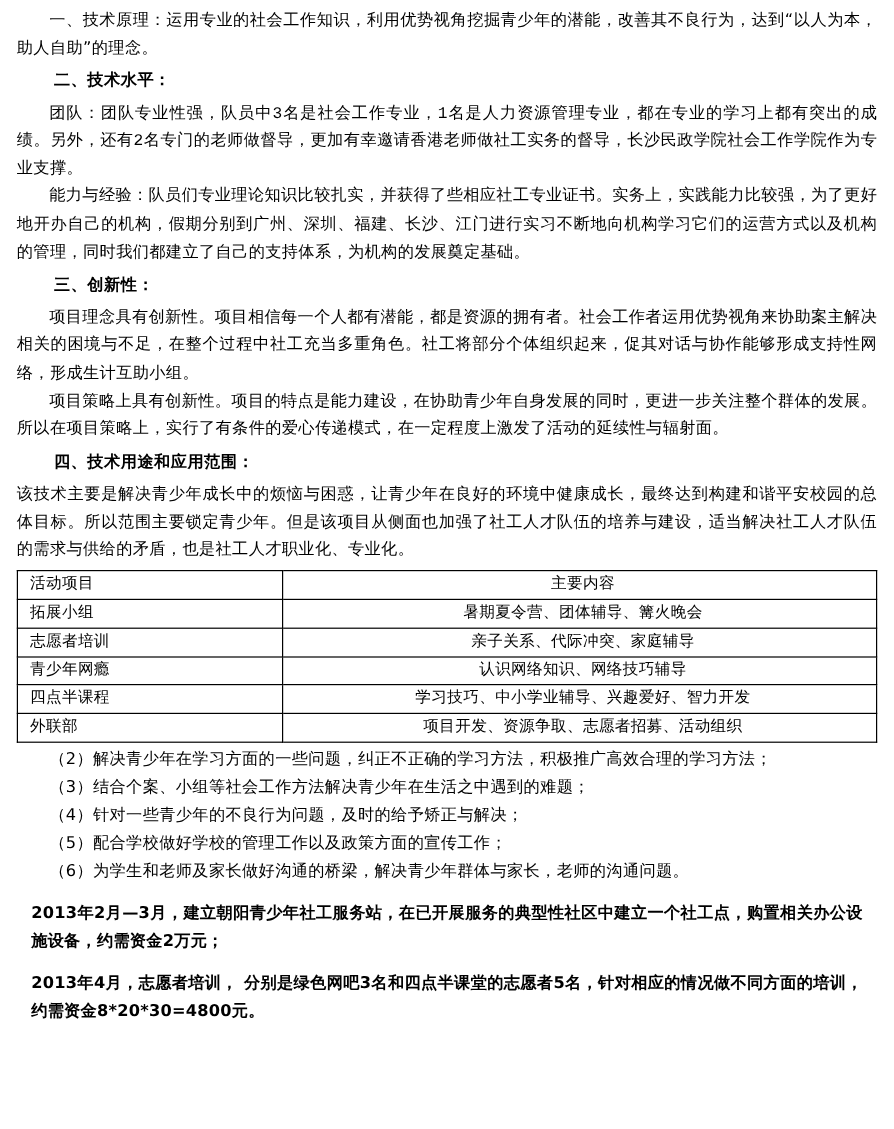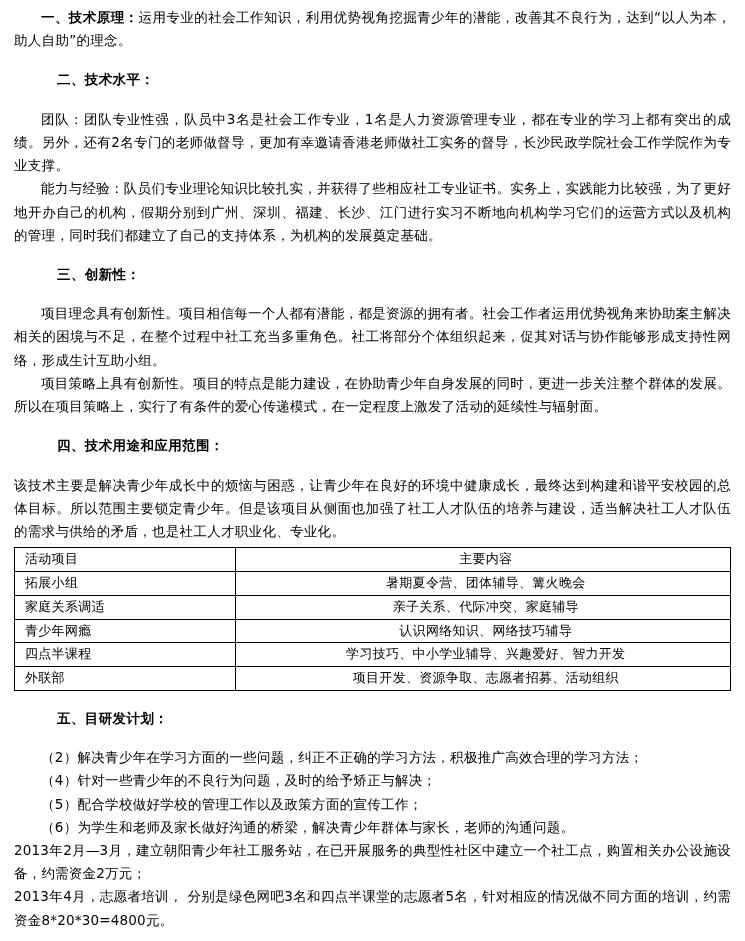--- a/index.html
+++ b/index.html
@@ -16,60 +16,62 @@
     width: 745px;
     min-height: 941px;
     box-sizing: border-box;
     padding: 6px 14px 10px 14px;
   }
   .sec-head {
     font-size: 13.5px;
     font-weight: bold;
     line-height: 1.72;
     letter-spacing: 0.4px;
-    margin: 16px;
+    margin: 4px;
     text-indent: 2em;
   }
   .sec-head-inline {
     font-size: 13.5px;
     line-height: 1.72;
     letter-spacing: 0.3px;
     margin: 0;
     text-indent: 2em;
     text-align: justify;
   }
   .sec-head-inline .b {
-    font-weight: bold;
+    font-weight: normal;
   }
   p.body {
     font-size: 13.5px;
     line-height: 1.72;
     letter-spacing: 0.3px;
     margin: 0;
     text-align: justify;
     text-indent: 2em;
+    font-family: Liberation Mono, monospace;
   }
   p.body.noindent {
     text-indent: 0;
   }
   .list p {
     font-size: 13.5px;
     line-height: 1.72;
     letter-spacing: 0.3px;
     margin: 0;
     text-indent: 2em;
     text-align: justify;
   }
   .plan p {
     font-size: 13.5px;
     line-height: 1.72;
     letter-spacing: 0.2px;
-    margin: 0;
+    margin: 12px;
     text-indent: 0;
     text-align: justify;
+    font-weight: bold;
   }
   table.act {
     border-collapse: collapse;
     width: 100%;
     margin: 4px 0 3px 0;
     table-layout: fixed;
     padding-left: 23px;
   }
   table.act td {
     border: 1px solid #000000;
@@ -105,41 +107,41 @@
     <tbody>
       <tr>
         <td class="c1">活动项目</td>
         <td class="c2">主要内容</td>
       </tr>
       <tr>
         <td class="c1">拓展小组</td>
         <td class="c2">暑期夏令营、团体辅导、篝火晚会</td>
       </tr>
       <tr>
-        <td class="c1">家庭关系调适</td>
+        <td class="c1">志愿者培训</td>
         <td class="c2">亲子关系、代际冲突、家庭辅导</td>
       </tr>
       <tr>
         <td class="c1">青少年网瘾</td>
         <td class="c2">认识网络知识、网络技巧辅导</td>
       </tr>
       <tr>
         <td class="c1">四点半课程</td>
         <td class="c2">学习技巧、中小学业辅导、兴趣爱好、智力开发</td>
       </tr>
       <tr>
         <td class="c1">外联部</td>
         <td class="c2">项目开发、资源争取、志愿者招募、活动组织</td>
       </tr>
     </tbody>
   </table>
 
-  <p class="sec-head">五、目研发计划：</p>
   <div class="list">
     <p>（2）解决青少年在学习方面的一些问题，纠正不正确的学习方法，积极推广高效合理的学习方法；</p>
+    <p>（3）结合个案、小组等社会工作方法解决青少年在生活之中遇到的难题；</p>
     <p>（4）针对一些青少年的不良行为问题，及时的给予矫正与解决；</p>
     <p>（5）配合学校做好学校的管理工作以及政策方面的宣传工作；</p>
     <p>（6）为学生和老师及家长做好沟通的桥梁，解决青少年群体与家长，老师的沟通问题。</p>
   </div>
 
   <div class="plan">
     <p>2013年2月—3月，建立朝阳青少年社工服务站，在已开展服务的典型性社区中建立一个社工点，购置相关办公设施设备，约需资金2万元；</p>
     <p>2013年4月，志愿者培训， 分别是绿色网吧3名和四点半课堂的志愿者5名，针对相应的情况做不同方面的培训，约需资金8*20*30=4800元。</p>
 
   </div>

